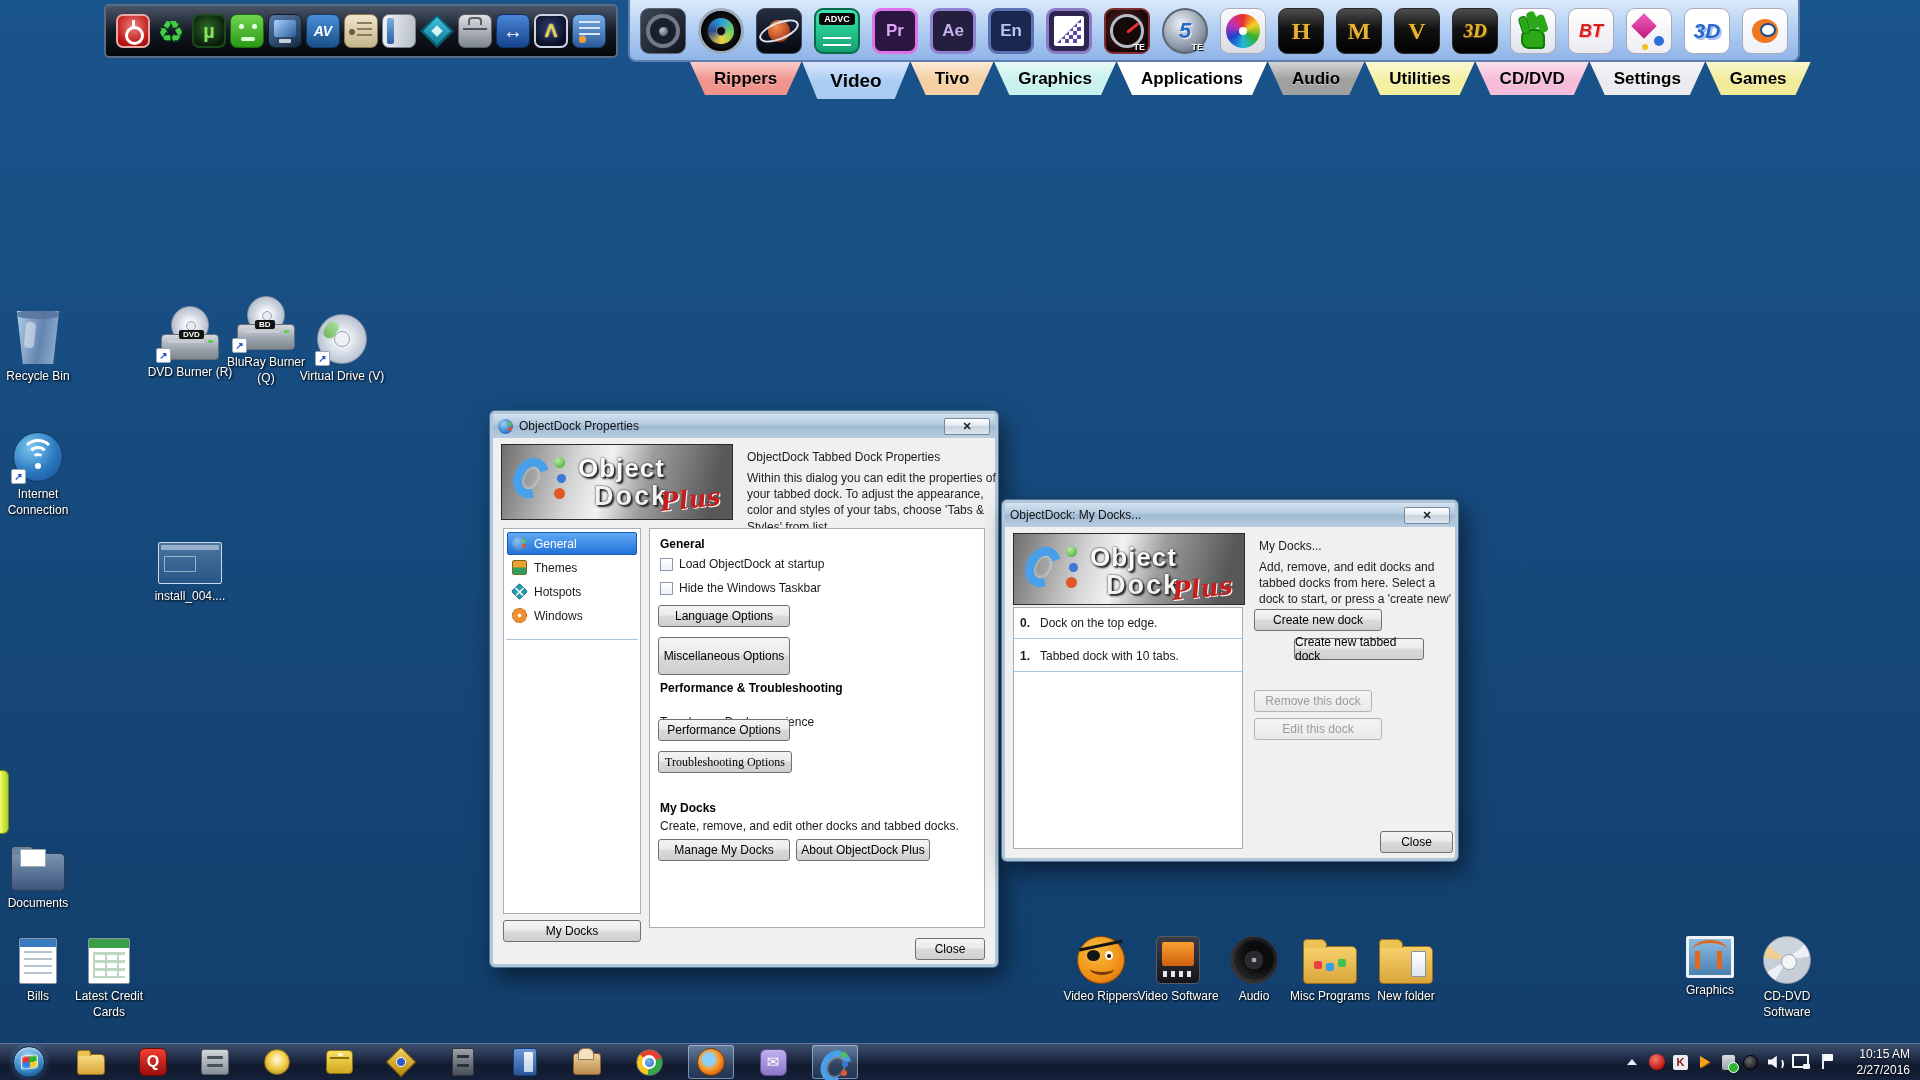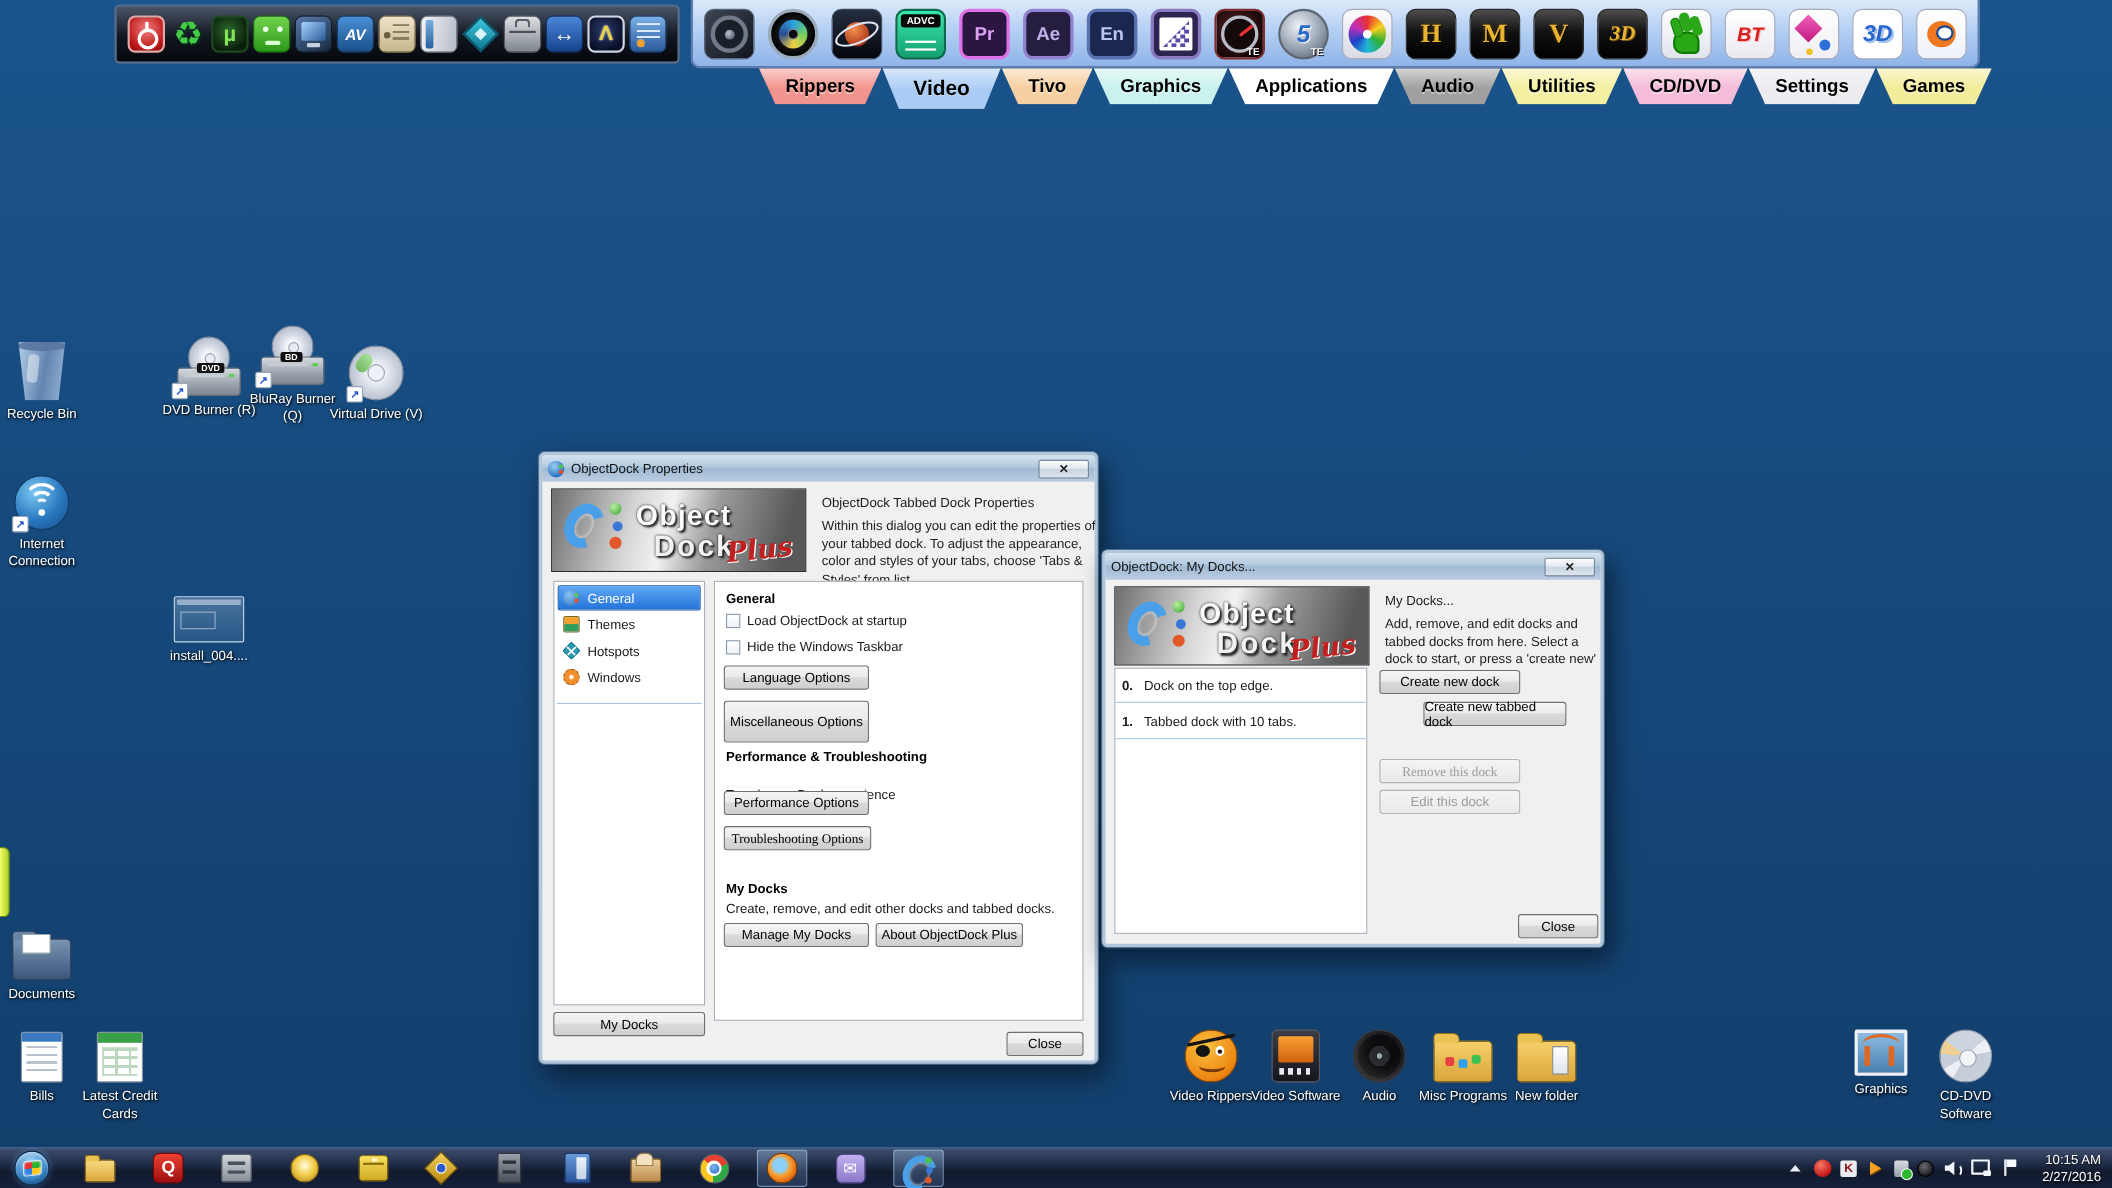--- a/index.html
+++ b/index.html
@@ -774,21 +774,21 @@
       <div>
         <div class="dockrow">
           <span class="idx">1.</span>
           <span>Tabbed dock with 10 tabs.</span>
         </div>
         <div class="list-sep"></div>
       </div>
     </div>
   <div class="btn" style="left:249px; top:106px; width:128px; height:22px;">Create new dock</div>
   <div class="btn" style="left:249px; top:135px; width:130px; height:22px;margin-left:40px;">Create new tabbed dock</div>
-  <div class="btn disabled" style="left:249px; top:187px; width:128px; height:22px;font-family:Liberation Serif, serif;">Remove this dock</div>
+  <div class="btn disabled" style="left:249px; top:187px; width:118px; height:22px;">Remove this dock</div>
   <div class="btn disabled" style="left:249px; top:215px; width:128px; height:22px;">Edit this dock</div>
   <div class="btn" style="left:375px; top:328px; width:73px; height:22px;">Close</div>
 </div>
 
 <div class="taskbar">
   <div style="display:flex; align-items:center; gap:16px; padding-left:2px;">
 
       <div class="task-btn">
         <div class="task-ic art-start-button">
           <span class="dock-label"></span>

